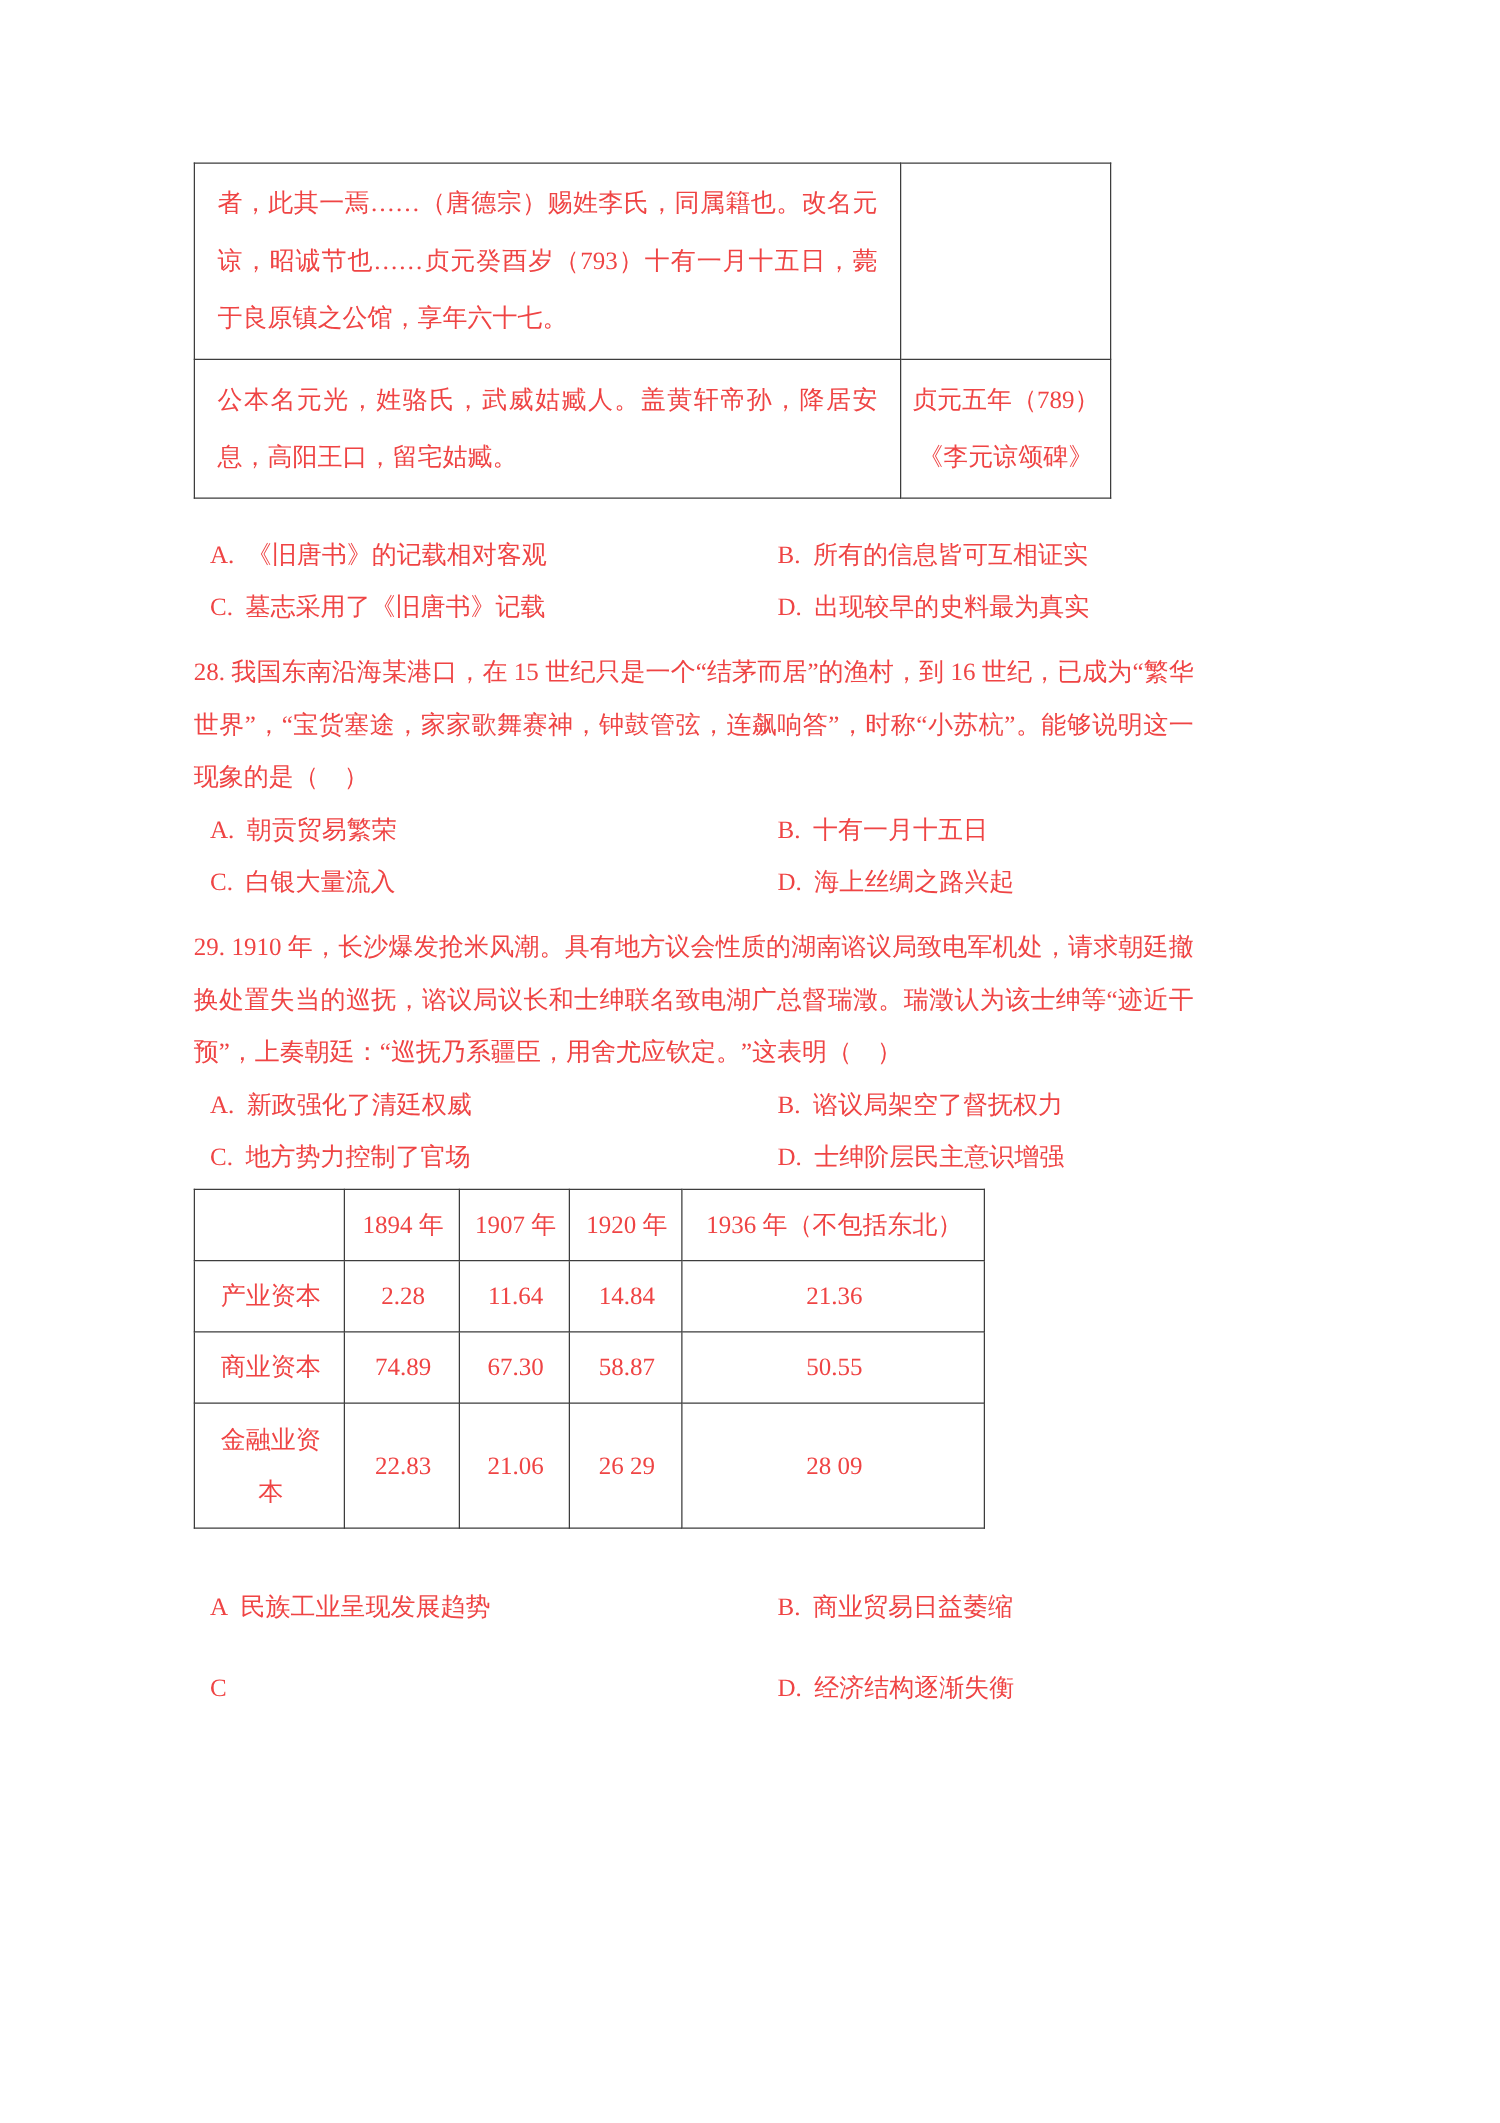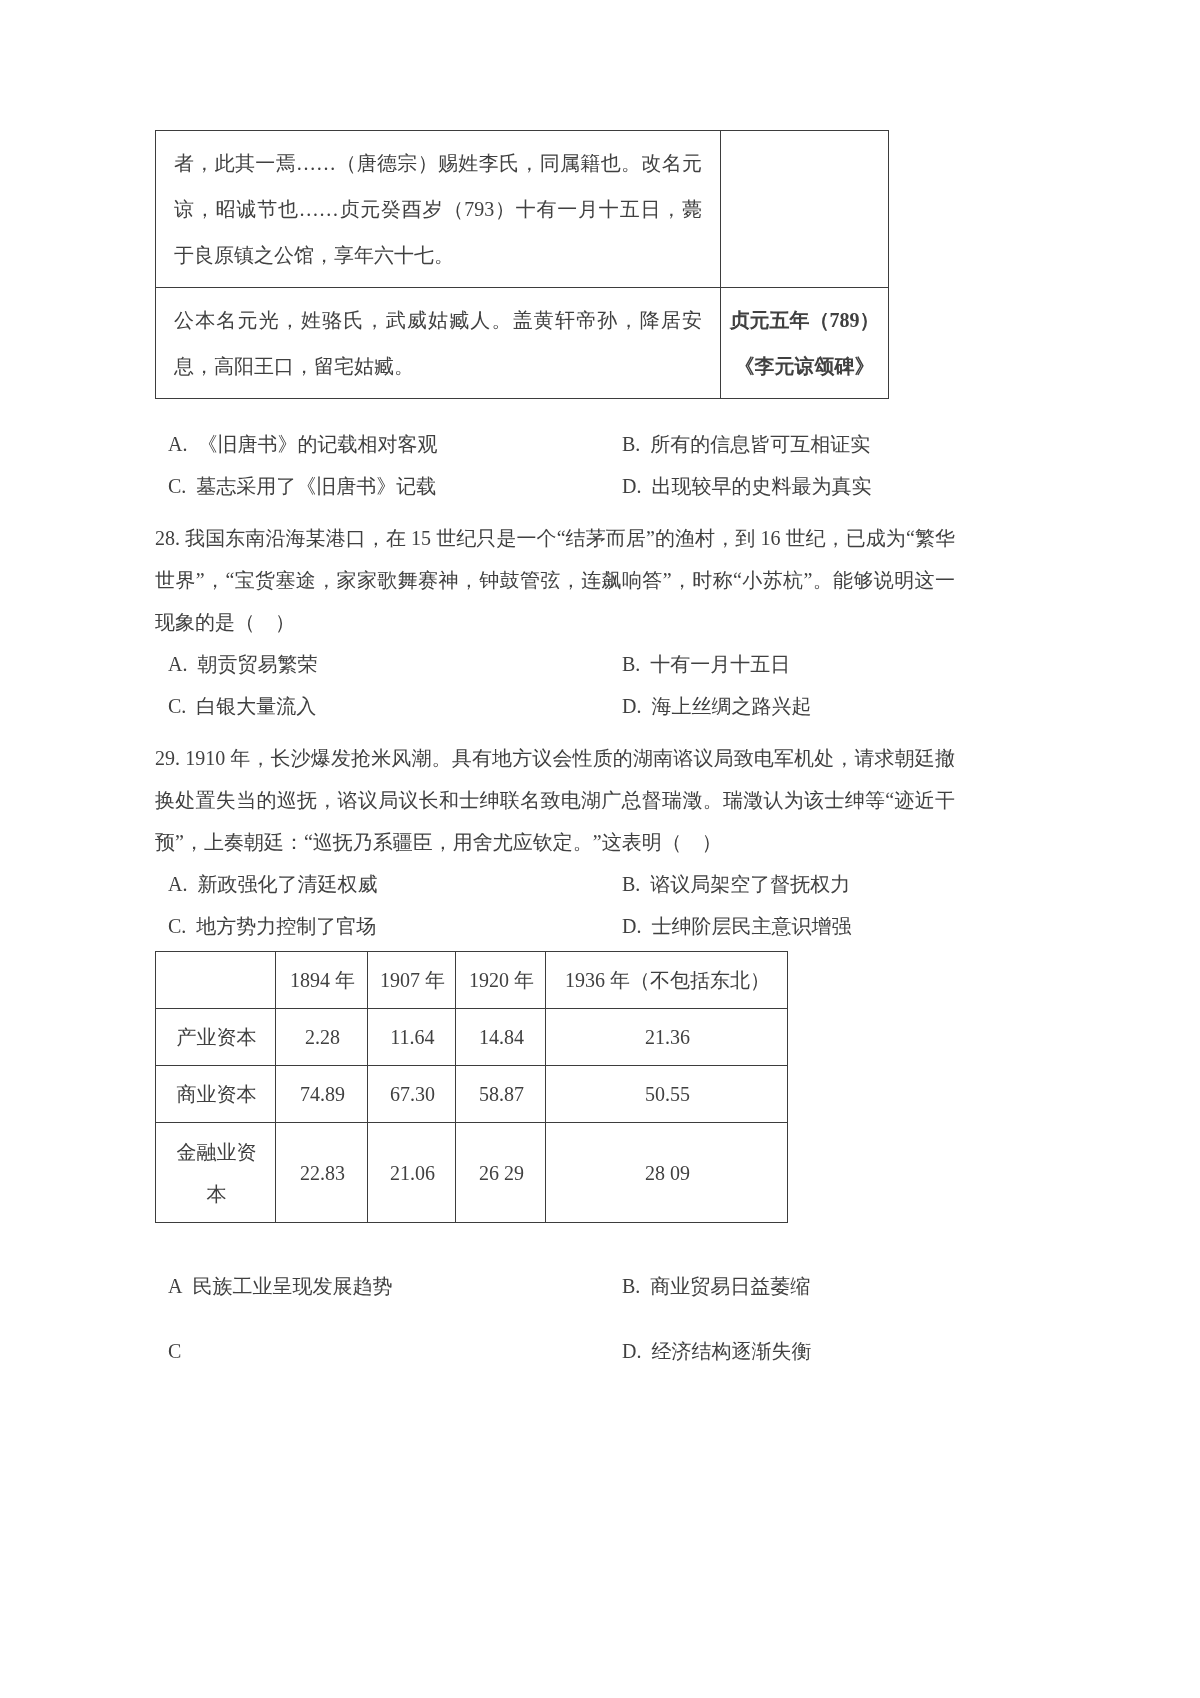--- a/index.html
+++ b/index.html
@@ -3,21 +3,21 @@
 <meta charset="utf-8">
 <style>
   * { box-sizing: border-box; }
   html, body { margin: 0; padding: 0; background: #ffffff; }
   .page {
     position: relative;
     width: 1028px;
     height: 1698px;
     background: #ffffff;
     font-family: "Liberation Serif", "DejaVu Serif", serif;
-    color: #404040;
+    color: #ef4444;
     overflow: hidden;
   }
   .content {
     position: absolute;
     left: 155px;
     top: 130px;
     width: 800px;
   }
 
   
@@ -37,21 +37,20 @@
     line-height: 46px;
     text-align: justify;
     vertical-align: middle;
   }
   td.cell-src {
     width: 168px;
     padding: 4px 2px;
     text-align: center;
     line-height: 46px;
     white-space: nowrap;
-    font-weight: bold;
   }
 
   
   .q-text {
     font-size: 20px;
     line-height: 42px;
     text-align: justify;
     margin-top: 10px;
   }
   .q-text.single { text-align: left; margin-top: 6px; }

